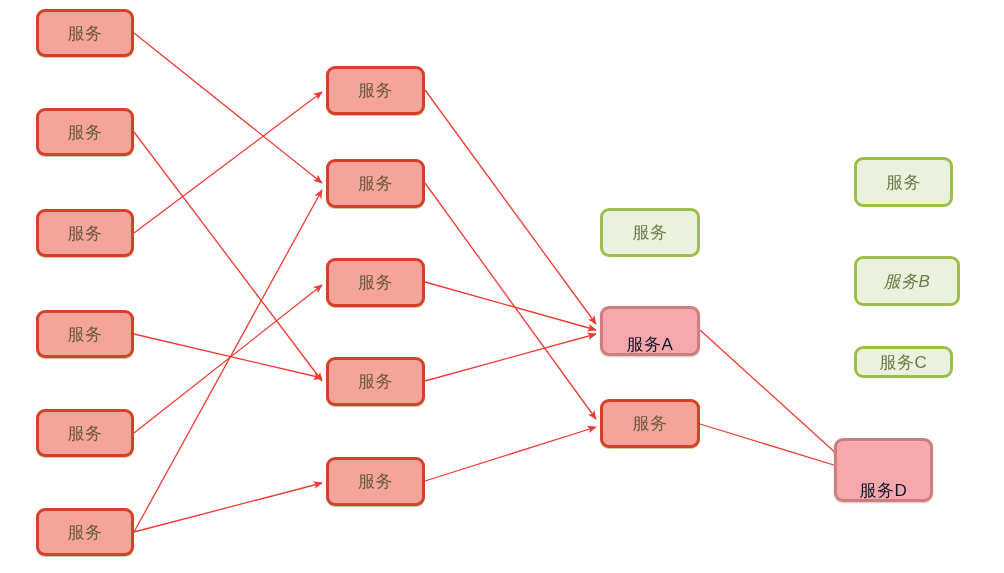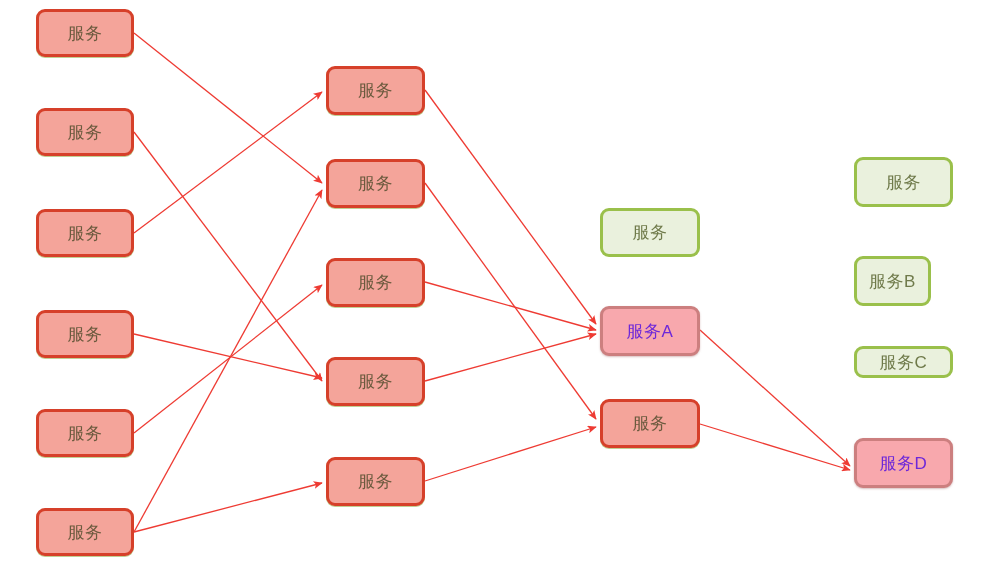--- a/index.html
+++ b/index.html
@@ -42,22 +42,23 @@
   }
   .node.red {
     background: #f4a49a;
     border-color: #d6402a;
     color: #6b5a3e;
     box-shadow: 0 1px 0 rgba(140,170,60,0.55);
   }
   .node.pink {
     background: #f8a8ad;
     border-color: #cc7f7f;
-    color: #6d28d9;
+    color: #0f172a;
     box-shadow: 0 1px 2px rgba(190,150,150,0.6);
+    align-items: flex-end;
   }
   .node.green {
     background: #eaf1dd;
     border-color: #9ac04b;
     color: #6f7a4a;
   }
 </style>
 </head>
 <body>
 
@@ -122,23 +123,23 @@
       </div>
       <div class="node pink" style="left: 600px; top: 306px; width: 100px; height: 50px;">
         <span>服务A</span>
       </div>
       <div class="node red" style="left: 600px; top: 399px; width: 100px; height: 49px;">
         <span>服务</span>
       </div>
       <div class="node green" style="left: 854px; top: 157px; width: 99px; height: 50px;">
         <span>服务</span>
       </div>
-      <div class="node green" style="left: 854px; top: 256px; width: 77px; height: 50px;">
+      <div class="node green" style="left: 854px; top: 256px; width: 106px; height: 50px; font-style: italic;">
         <span>服务B</span>
       </div>
       <div class="node green" style="left: 854px; top: 346px; width: 99px; height: 32px;">
         <span>服务C</span>
       </div>
-      <div class="node pink" style="left: 854px; top: 438px; width: 99px; height: 50px;">
+      <div class="node pink" style="left: 834px; top: 438px; width: 99px; height: 64px;">
         <span>服务D</span>
       </div>
     </div>
 </div>
 
 </body></html>

